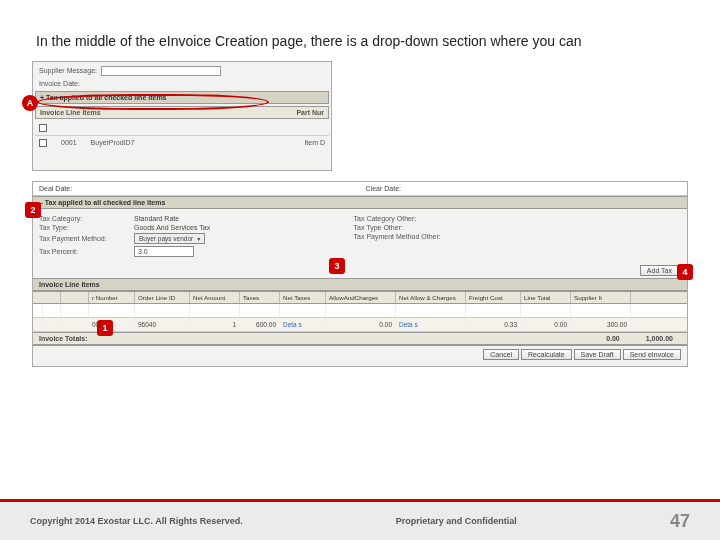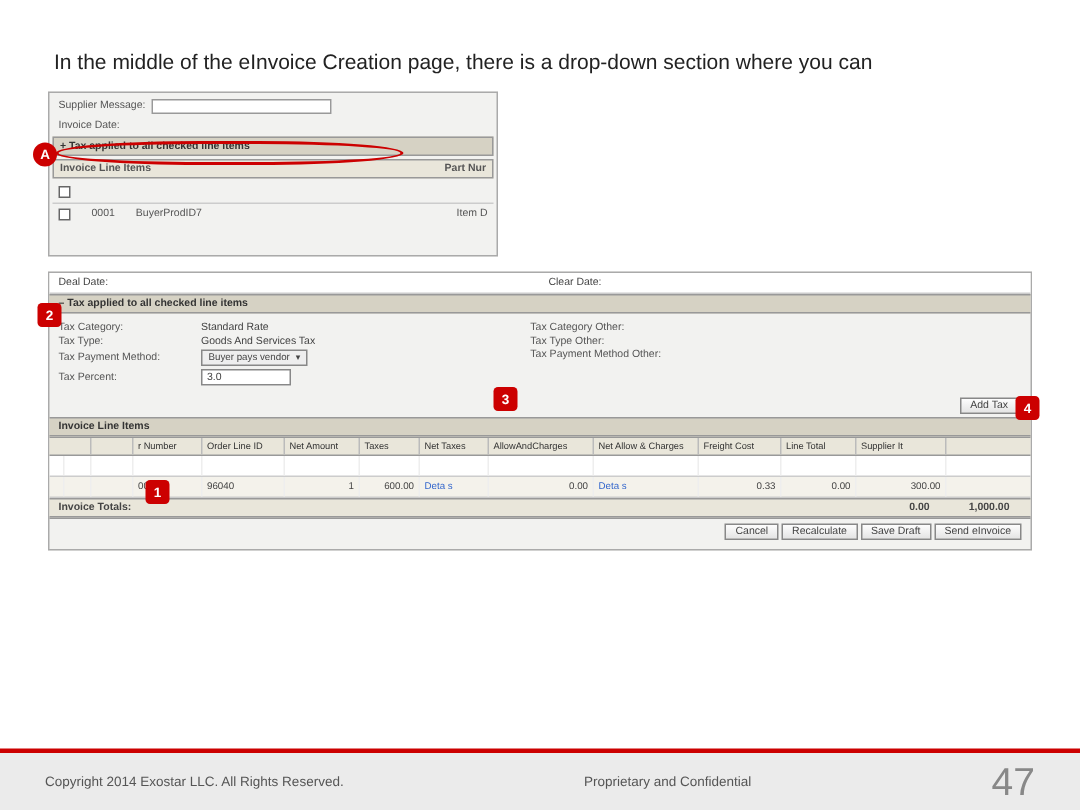--- a/index.html
+++ b/index.html
@@ -36,24 +36,24 @@
   .shot-b .btn { display:inline-block; border:1px solid #888; background:linear-gradient(#fdfdfd,#e4e4e4); padding:1px 6px; font-size:7px; }
   .shot-b .grid-hdr { background:#e9e6da; border-top:1px solid #999; border-bottom:1px solid #999; display:flex; font-size:6.2px; color:#333; }
   .shot-b .grid-hdr span { padding:2px 3px; border-right:1px solid #bbb; white-space:nowrap; overflow:hidden; }
   .shot-b .grid-row { display:flex; border-bottom:1px solid #ccc; font-size:6.5px; background:#fff; }
   .shot-b .grid-row span { padding:3px 3px; border-right:1px solid #eee; white-space:nowrap; overflow:hidden; }
   .shot-b .grid-row.alt { background:#f4f2eb; }
   .shot-b .totals { background:#e9e6da; border-top:1px solid #999; border-bottom:1px solid #999; padding:2px 6px; display:flex; justify-content:space-between; font-weight:bold; }
   .shot-b .totals-right { display:flex; gap:26px; padding-right:8px; }
   .shot-b .date-row { display:flex; padding:3px 6px; border-bottom:1px solid #ccc; justify-content:space-between; background:#fff; }
   .shot-b .action-row { text-align:right; padding:3px 6px; border-top:1px solid #999; }
-  .footer-band { position:absolute; left:0; right:0; bottom:0; }
+  .footer-band { position:absolute; left:0; right:0; bottom:0;font-weight:bold; }
   .red-line { height:3px; background:#c00; }
   .grey-band { height:38px; background:#ebebeb; display:flex; align-items:center; justify-content:space-between; padding:0 30px; font-size:9px; color:#555; }
-  .page-no { font-size:26px; color:#888; }
+  .page-no { font-size:18px; color:#888; }
   .c-28 { width:28px }
   .c-40 { width:40px }
   .c-46 { width:46px }
   .c-50 { width:50px }
   .c-55 { width:55px }
   .c-60 { width:60px }
   .c-70 { width:70px }
 </style>
 </head>
 <body>

